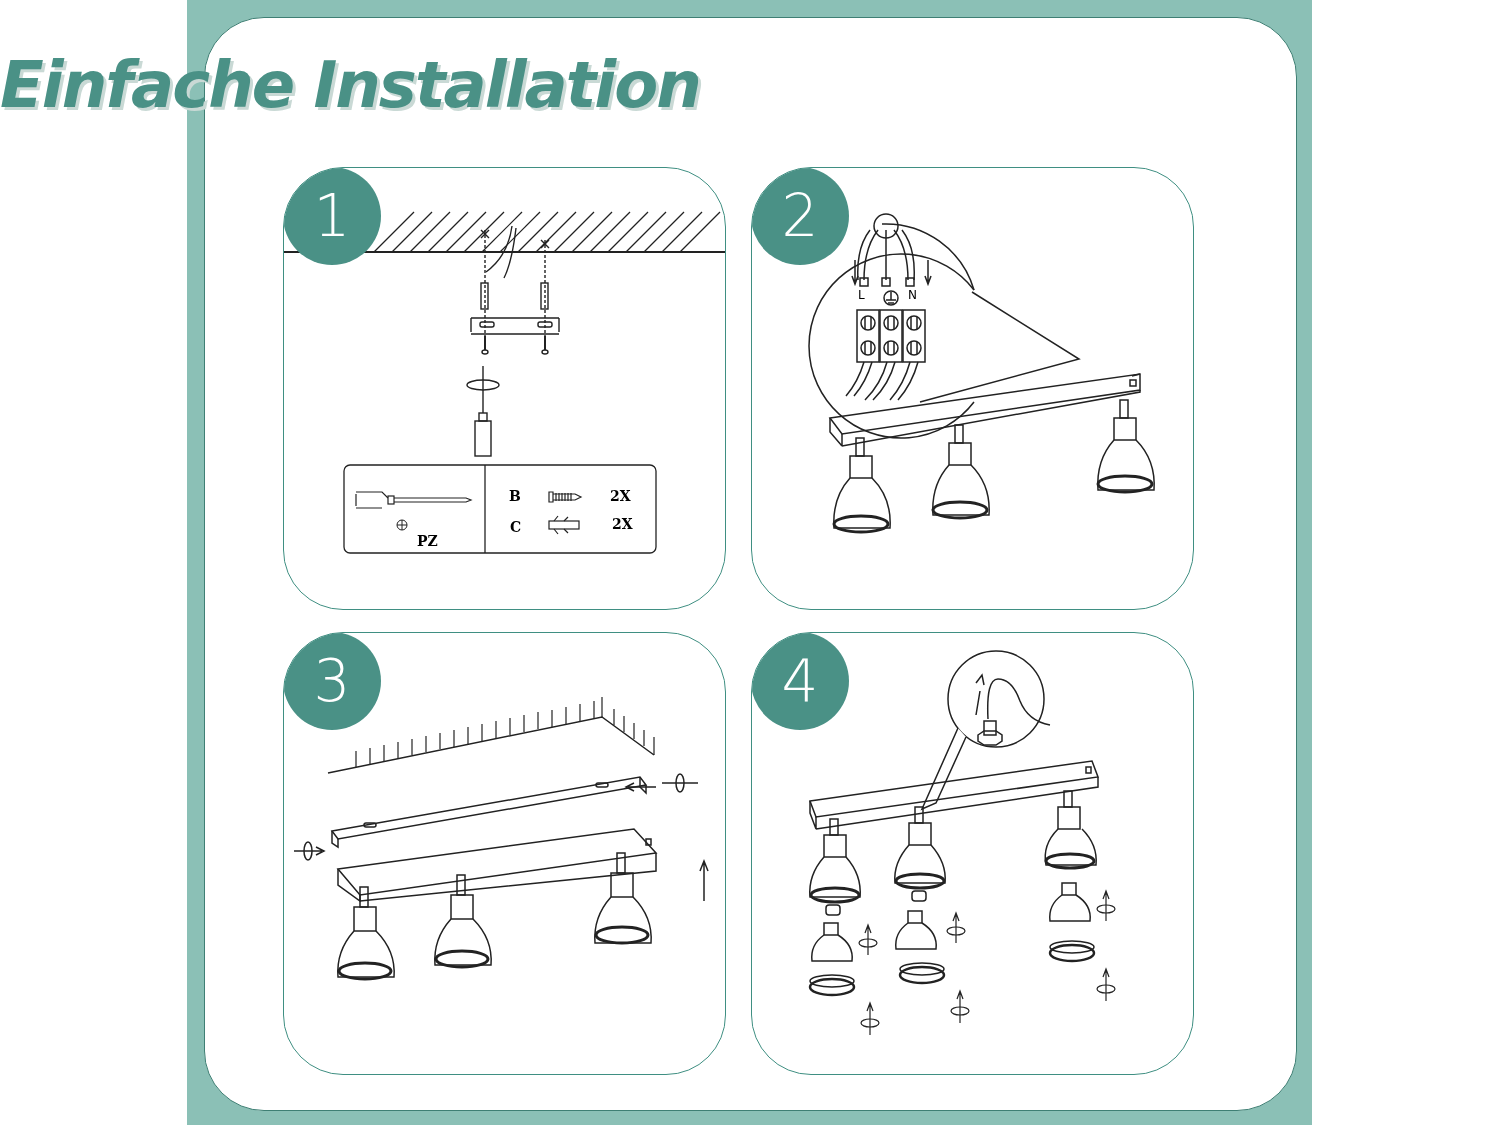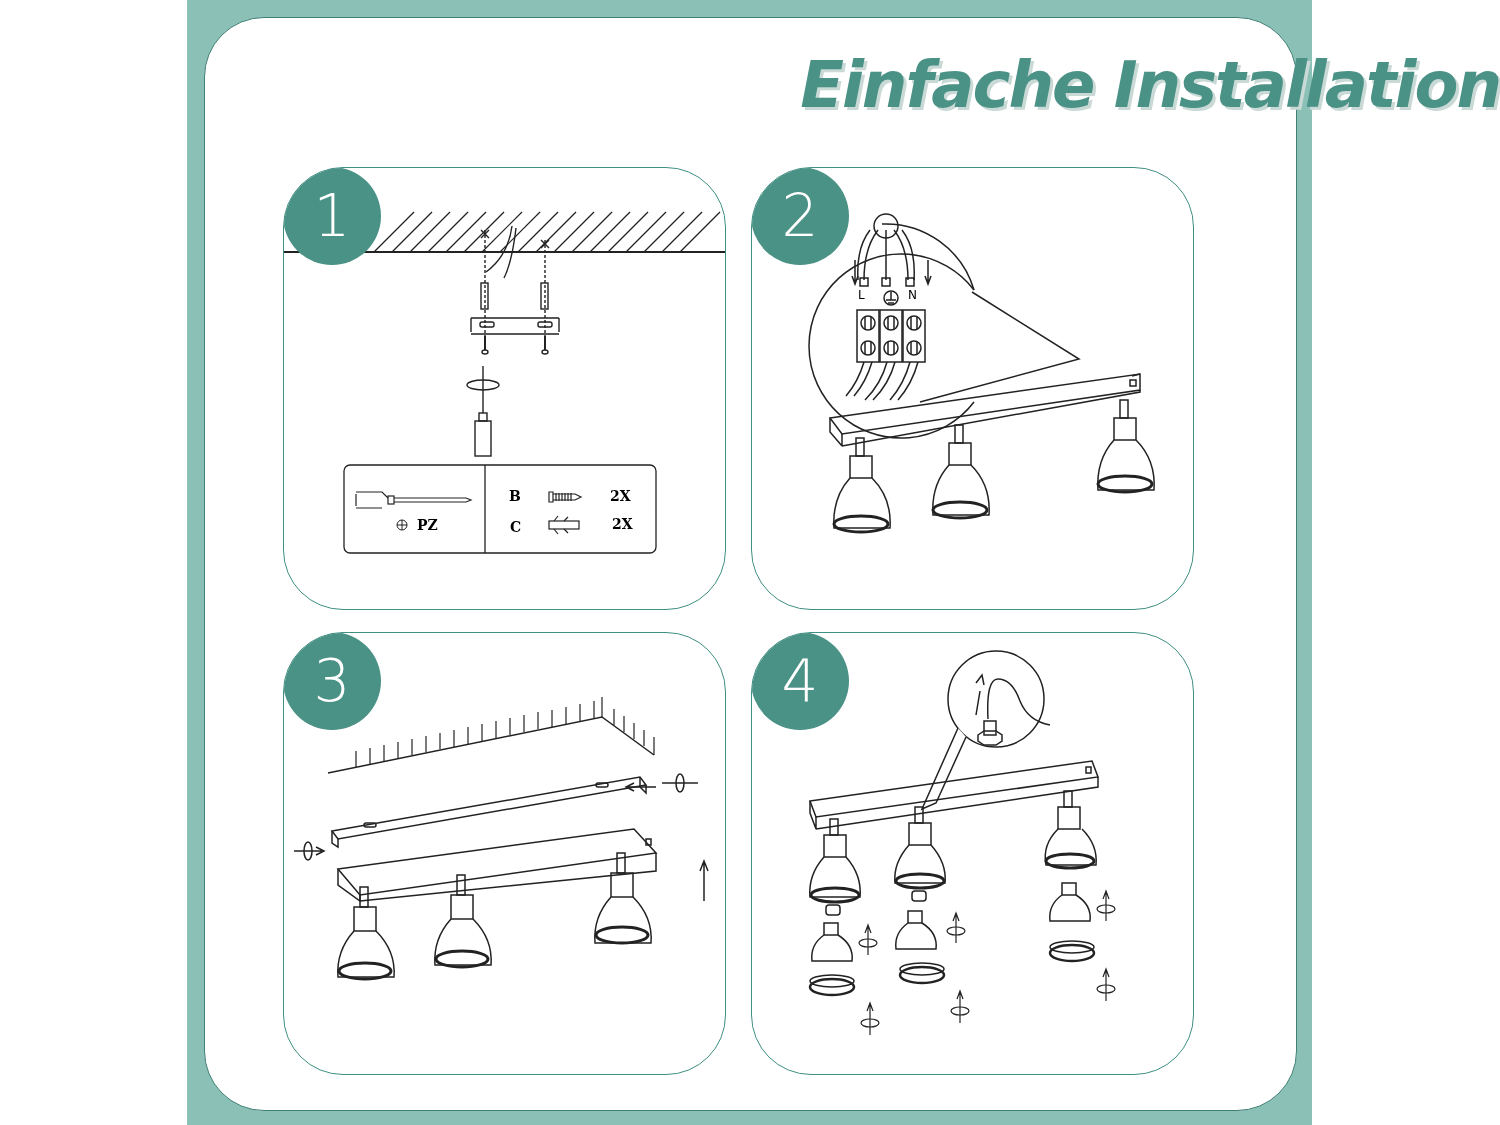--- a/index.html
+++ b/index.html
@@ -1,19 +1,19 @@
 <!DOCTYPE html>
 <html><head>
   <meta charset="utf-8">
   <style>
     html, body { margin:0; padding:0; background:#ffffff; }
     body { width:1500px; height:1125px; position:relative; overflow:hidden; font-family:"Liberation Sans", sans-serif; }
     .frame { position:absolute; left:187px; top:0; width:1125px; height:1125px; background:#8bc0b6; }
     .inner { position:absolute; left:204px; top:17px; width:1093px; height:1094px; background:#ffffff; border:1px solid #3f7f74; border-radius:60px; box-sizing:border-box; }
-    .title { position:absolute; left:0; top:48px; width:1500px; text-align:right; font-family:"DejaVu Sans", sans-serif; font-weight:bold; font-style:italic; font-size:64px; letter-spacing:-2px; color:#4a9186; text-shadow:3px 3px 0 #c9d9d5; }
+    .title { position:absolute; left:0; top:48px; width:1500px; text-align:left; font-family:"DejaVu Sans", sans-serif; font-weight:bold; font-style:italic; font-size:64px; letter-spacing:-2px; color:#4a9186; text-shadow:3px 3px 0 #c9d9d5; }
     .panel { position:absolute; width:443px; height:443px; border:1.5px solid #3f8f82; border-radius:60px 60px 60px 60px; box-sizing:border-box; background:#fff; overflow:hidden; }
     .panel svg { position:absolute; left:0; top:0; }
     .badge { position:absolute; left:-1px; top:-1px; width:98px; height:98px; background:#4a9186; border-radius:4px 50% 50% 50%; color:#fff; font-family:"DejaVu Sans", sans-serif; font-size:58px; font-weight:300; display:flex; align-items:center; justify-content:center; z-index:3; }
     .p1 { left:283px; top:167px; }
     .p2 { left:751px; top:167px; }
     .p3 { left:283px; top:632px; }
     .p4 { left:751px; top:632px; }
     .lbl { font-family:"DejaVu Serif", serif; font-weight:bold; font-size:14px; }
     .sm { font-family:"DejaVu Sans", sans-serif; font-size:12px; }
   </style>
@@ -88,21 +88,21 @@
         <path d="M265 324 h4 v10 h-4 z"></path>
         <path d="M269 326 h22 l6 3 l-6 3 h-22"></path>
         <path d="M272 325 v8 M275 325 v8 M278 325 v8 M281 325 v8 M284 325 v8 M287 325 v8"></path>
       </g>
       <g stroke="#222" stroke-width="1.2" fill="none">
         <rect x="265" y="353" width="30" height="8"></rect>
         <path d="M270 353 l4 -5 M270 361 l4 5 M280 353 l4 -4 M280 361 l4 4"></path>
       </g>
     </g>
   </svg>
-  <div style="position:absolute;left:133px;top:349px;" class="lbl">PZ</div>
+  <div style="position:absolute;left:133px;top:365px;" class="lbl">PZ</div>
   <div style="position:absolute;left:225px;top:320px;" class="lbl">B</div>
   <div style="position:absolute;left:326px;top:320px;" class="lbl">2X</div>
   <div style="position:absolute;left:226px;top:351px;" class="lbl">C</div>
   <div style="position:absolute;left:328px;top:348px;" class="lbl">2X</div>
 </div>
 
 <div class="panel p2">
   <div class="badge">2</div>
   <svg width="443" height="443" viewBox="0 0 443 443">
     <g stroke="#222" stroke-width="1.5" fill="none">

